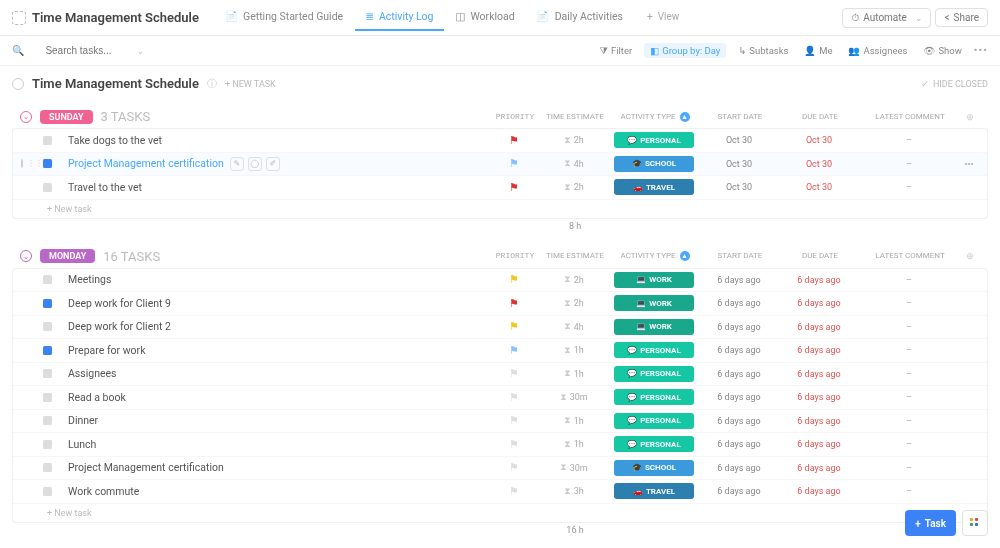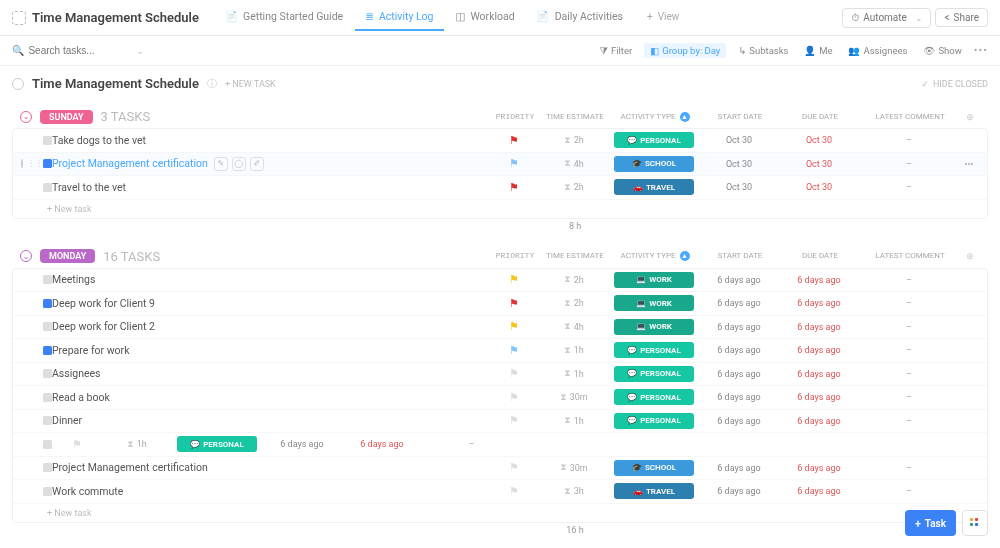--- a/index.html
+++ b/index.html
@@ -8,21 +8,21 @@
 .title-wrap { display: flex; align-items: center; gap: 6px; font-weight: 600; font-size: 13px; color: #444; margin-right: 12px; }
 .title-icon { width: 14px; height: 14px; border: 1.5px dashed #bbb; border-radius: 3px; }
 .views { display: flex; gap: 2px; align-items: center; }
 .view-tab { display: flex; align-items: center; gap: 5px; padding: 6px 10px; color: #888; cursor: pointer; font-size: 10.5px; border-bottom: 2px solid transparent; }
 .view-tab.active { color: #49a8ff; border-bottom-color: #49a8ff; }
 .view-tab.add { color: #aaa; font-size: 10px; }
 .spacer { flex: 1; }
 .hdr-btn { display: flex; align-items: center; gap: 4px; padding: 3px 8px; border: 1px solid #e0e0e0; border-radius: 4px; color: #777; font-size: 10px; cursor: pointer; }
 .toolbar { display: flex; align-items: center; padding: 4px 12px; height: 30px; gap: 8px; border-bottom: 1px solid #f0f0f0; }
 .search-wrap { display: flex; align-items: center; gap: 4px; color: #aaa; font-size: 10px; }
-.search-input { border: none; background: transparent; width: 100px; font-size: 10px; outline: none; }
+.search-input { border: none; background: transparent; width: 100px; font-size: 10px; outline: none; text-align: center; }
 .chev { color: #bbb; font-size: 9px; margin-left: 4px; }
 .tool-item { display: flex; align-items: center; gap: 3px; color: #888; font-size: 9.5px; cursor: pointer; padding: 2px 4px; }
 .tool-item.active { color: #49a8ff; background: #eaf5ff; border-radius: 3px; padding: 2px 6px; }
 .dots { color: #aaa; letter-spacing: 1px; cursor: pointer; }
 .list-title-row { display: flex; align-items: center; padding: 10px 12px; gap: 8px; }
 .collapse-ring { width: 12px; height: 12px; border: 1.5px solid #ccc; border-radius: 50%; }
 .list-title { font-weight: 600; font-size: 13px; color: #444; }
 .info-ic { color: #ccc; font-size: 10px; }
 .new-task-top { color: #bbb; font-size: 9px; }
 .hide-closed { margin-left: auto; color: #bbb; font-size: 9px; display: flex; align-items: center; gap: 4px; }
@@ -41,21 +41,21 @@
 .plus-col { width: 20px; color: #ccc; cursor: pointer; text-align: center; }
 .sort-arrow { display:inline-block; width:10px; height:10px; background:#49a8ff; border-radius:50%; color:#fff; font-size:7px; line-height:10px; text-align:center; margin-left:2px;}
 .group-body { background: #fff; border: 1px solid #f0f0f0; border-radius: 4px; }
 .row { display: flex; align-items: center; padding: 0 8px; border-bottom: 1px solid #f6f6f6; height: 23.5px; }
 .row:last-of-type { border-bottom: none; }
 .row.highlight { background: #f8fbff; }
 .left-gutter { width: 22px; display: flex; align-items: center; justify-content: center; gap: 2px; }
 .row.highlight .left-gutter { position: relative; }
 .status-box { width: 9px; height: 9px; background: #ddd; border-radius: 1.5px; }
 .status-box.blue { background: #3b82f6; }
-.task-name { flex: 1; font-size: 10.5px; color: #555; padding-left: 0; display:flex; align-items:center; gap:6px;}
+.task-name { flex: 1; font-size: 10.5px; color: #555; padding-left: 16px; display:flex; align-items:center; gap:6px;}
 .task-name.link { color: #49a8ff; }
 .hover-icons { display:flex; gap:4px; color:#bbb; font-size:10px;}
 .hover-icons span { width:14px; height:14px; border:1px solid #e0e0e0; border-radius:3px; display:flex;align-items:center;justify-content:center; font-size:8px;}
 .cell { text-align: center; font-size: 9px; color: #888; }
 .cell.pri { width: 50px; }
 .cell.est { width: 70px; color: #aaa; display:flex; align-items:center; justify-content:center; gap:3px;}
 .cell.act { width: 90px; }
 .cell.st { width: 80px; color: #888; }
 .cell.due { width: 80px; color: #e55353; }
 .cell.cmt { width: 100px; color: #aaa; }
@@ -416,20 +416,23 @@
               <span>PERSONAL</span>
             </span></div>
     <div class="cell st">6 days ago</div>
     <div class="cell due">6 days ago</div>
     <div class="cell cmt">–</div>
     <div class="cell more"></div>
   </div>
         <div class="row">
     <div class="left-gutter"></div>
     <span class="status-box gray"></span>
+    <div class="task-name ">
+            <span>Lunch</span>
+          </div>
     <div class="cell pri"><span class="flag gray">⚑</span></div>
     <div class="cell est">
             <span class="hourglass">⧗</span>
             <span>1h</span>
           </div>
     <div class="cell act"><span class="pill personal">
               <span>💬</span>
               <span>PERSONAL</span>
             </span></div>
     <div class="cell st">6 days ago</div>

